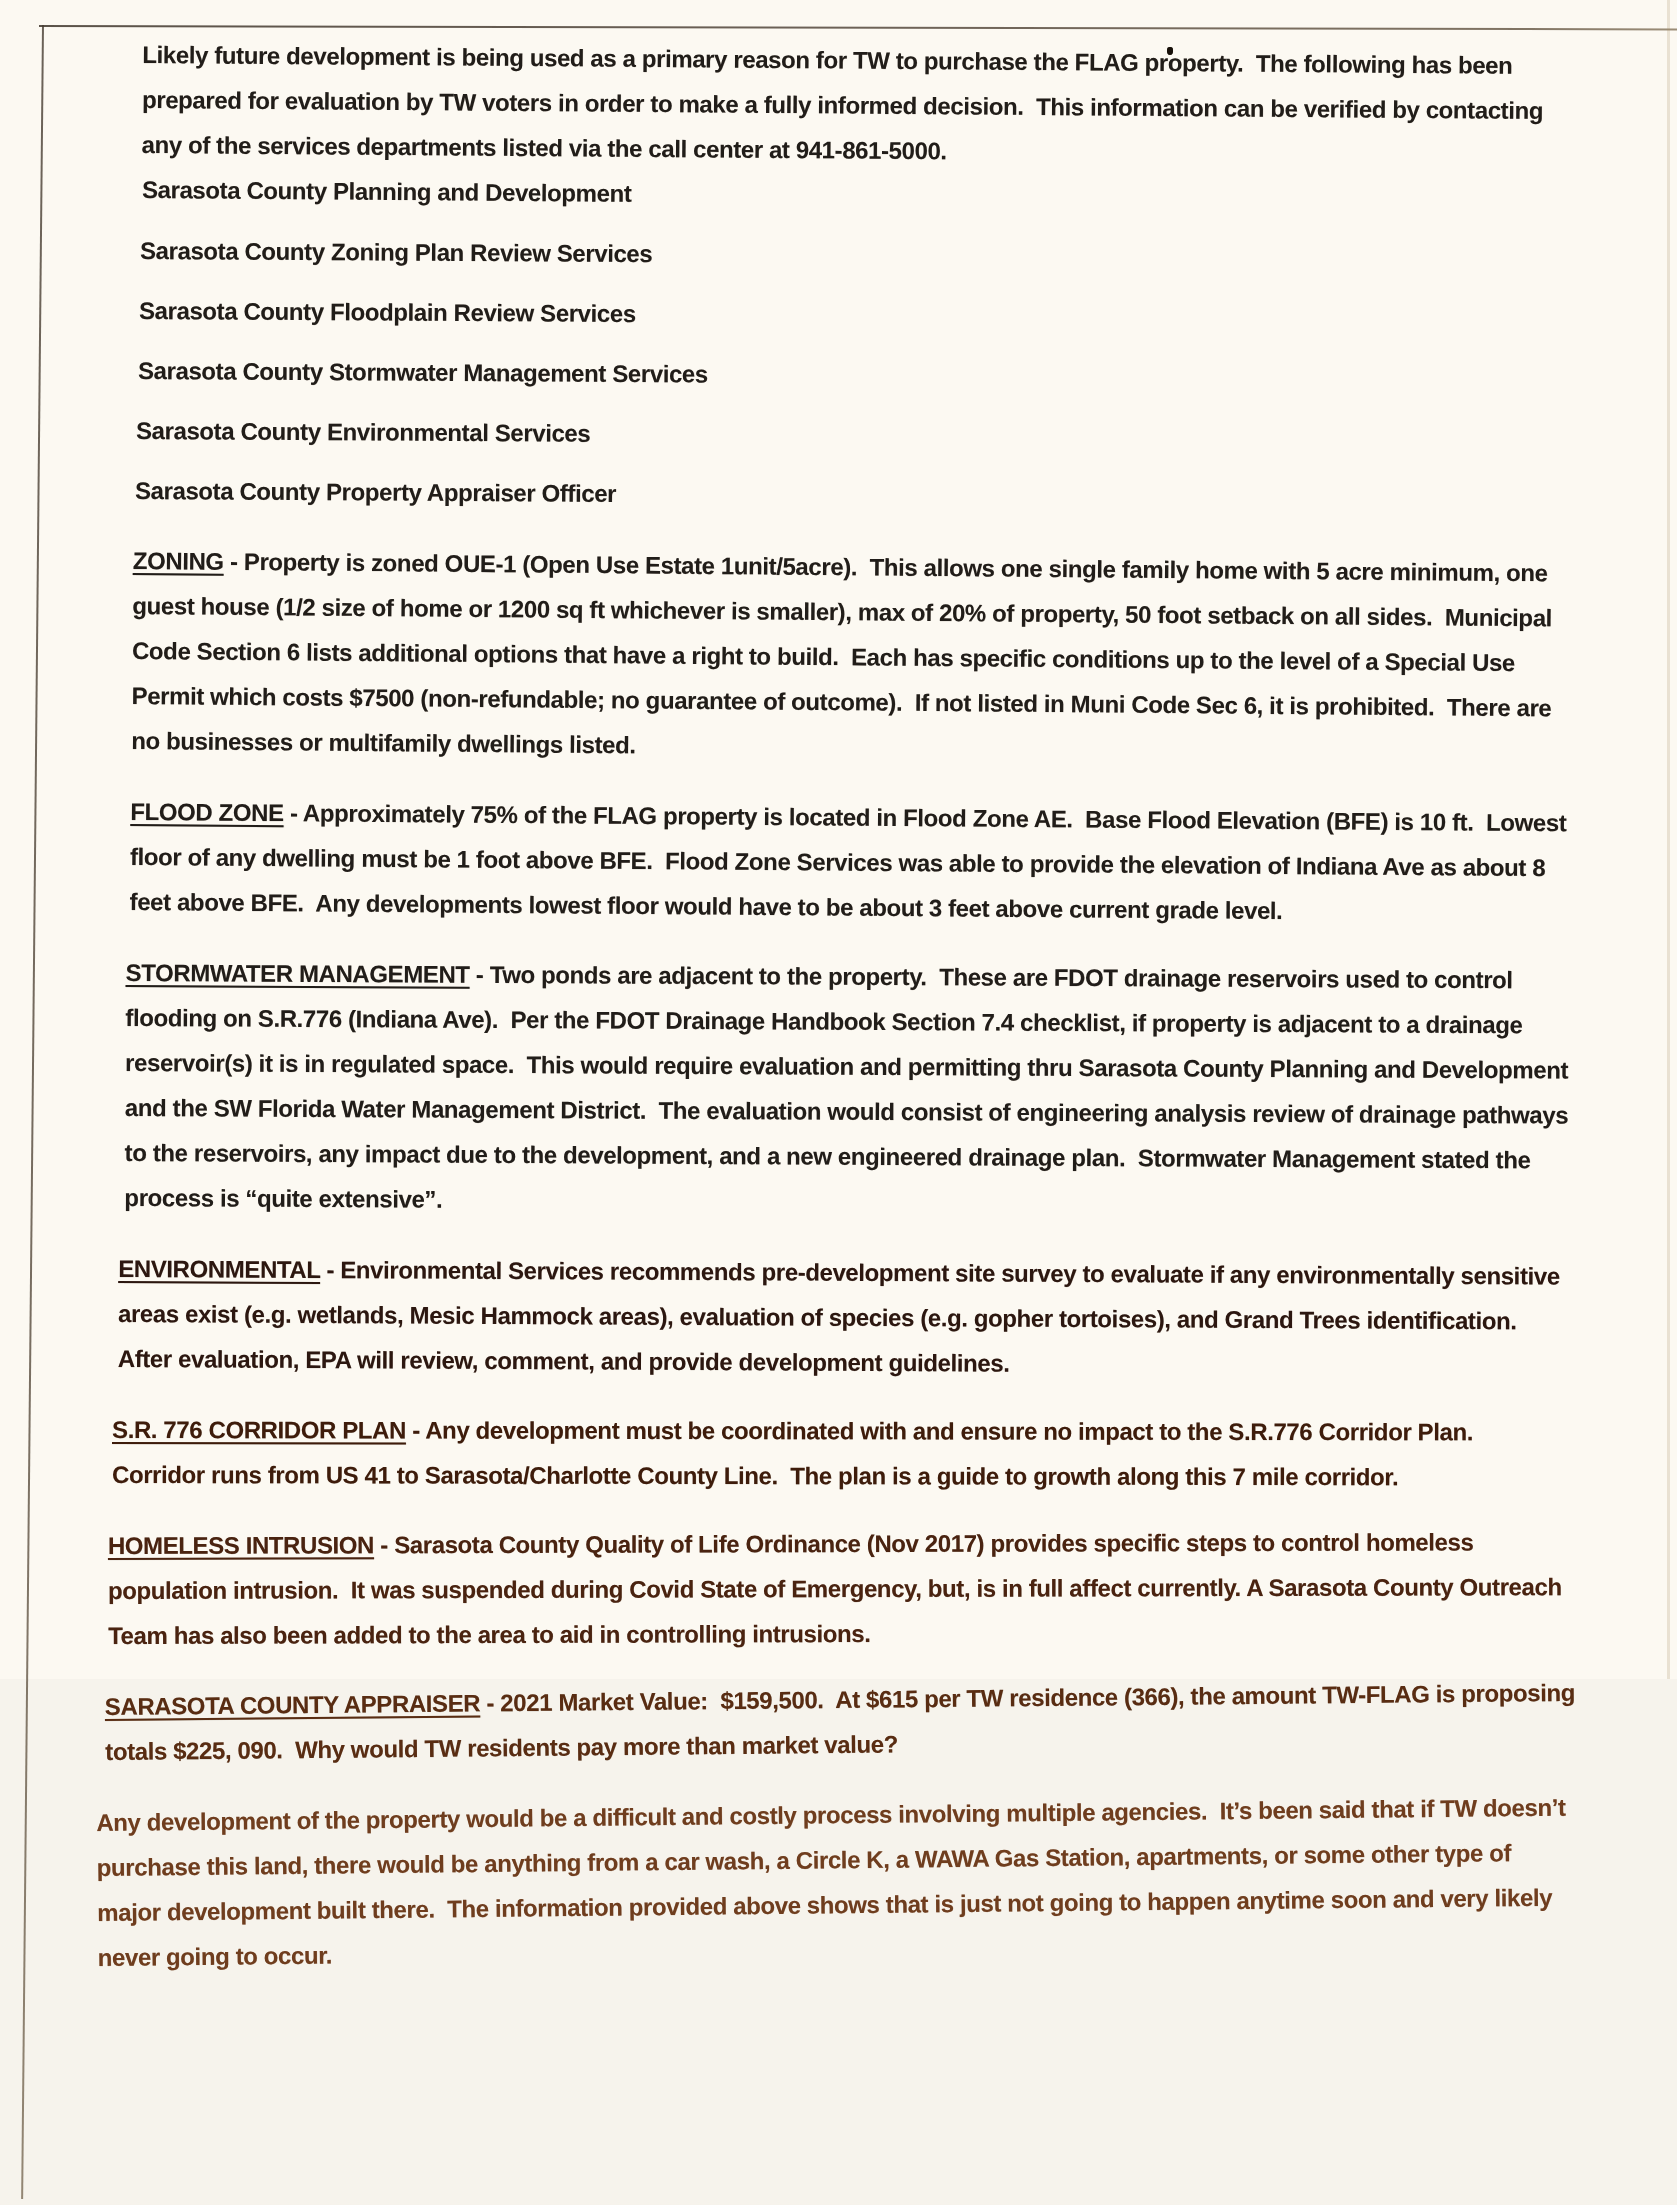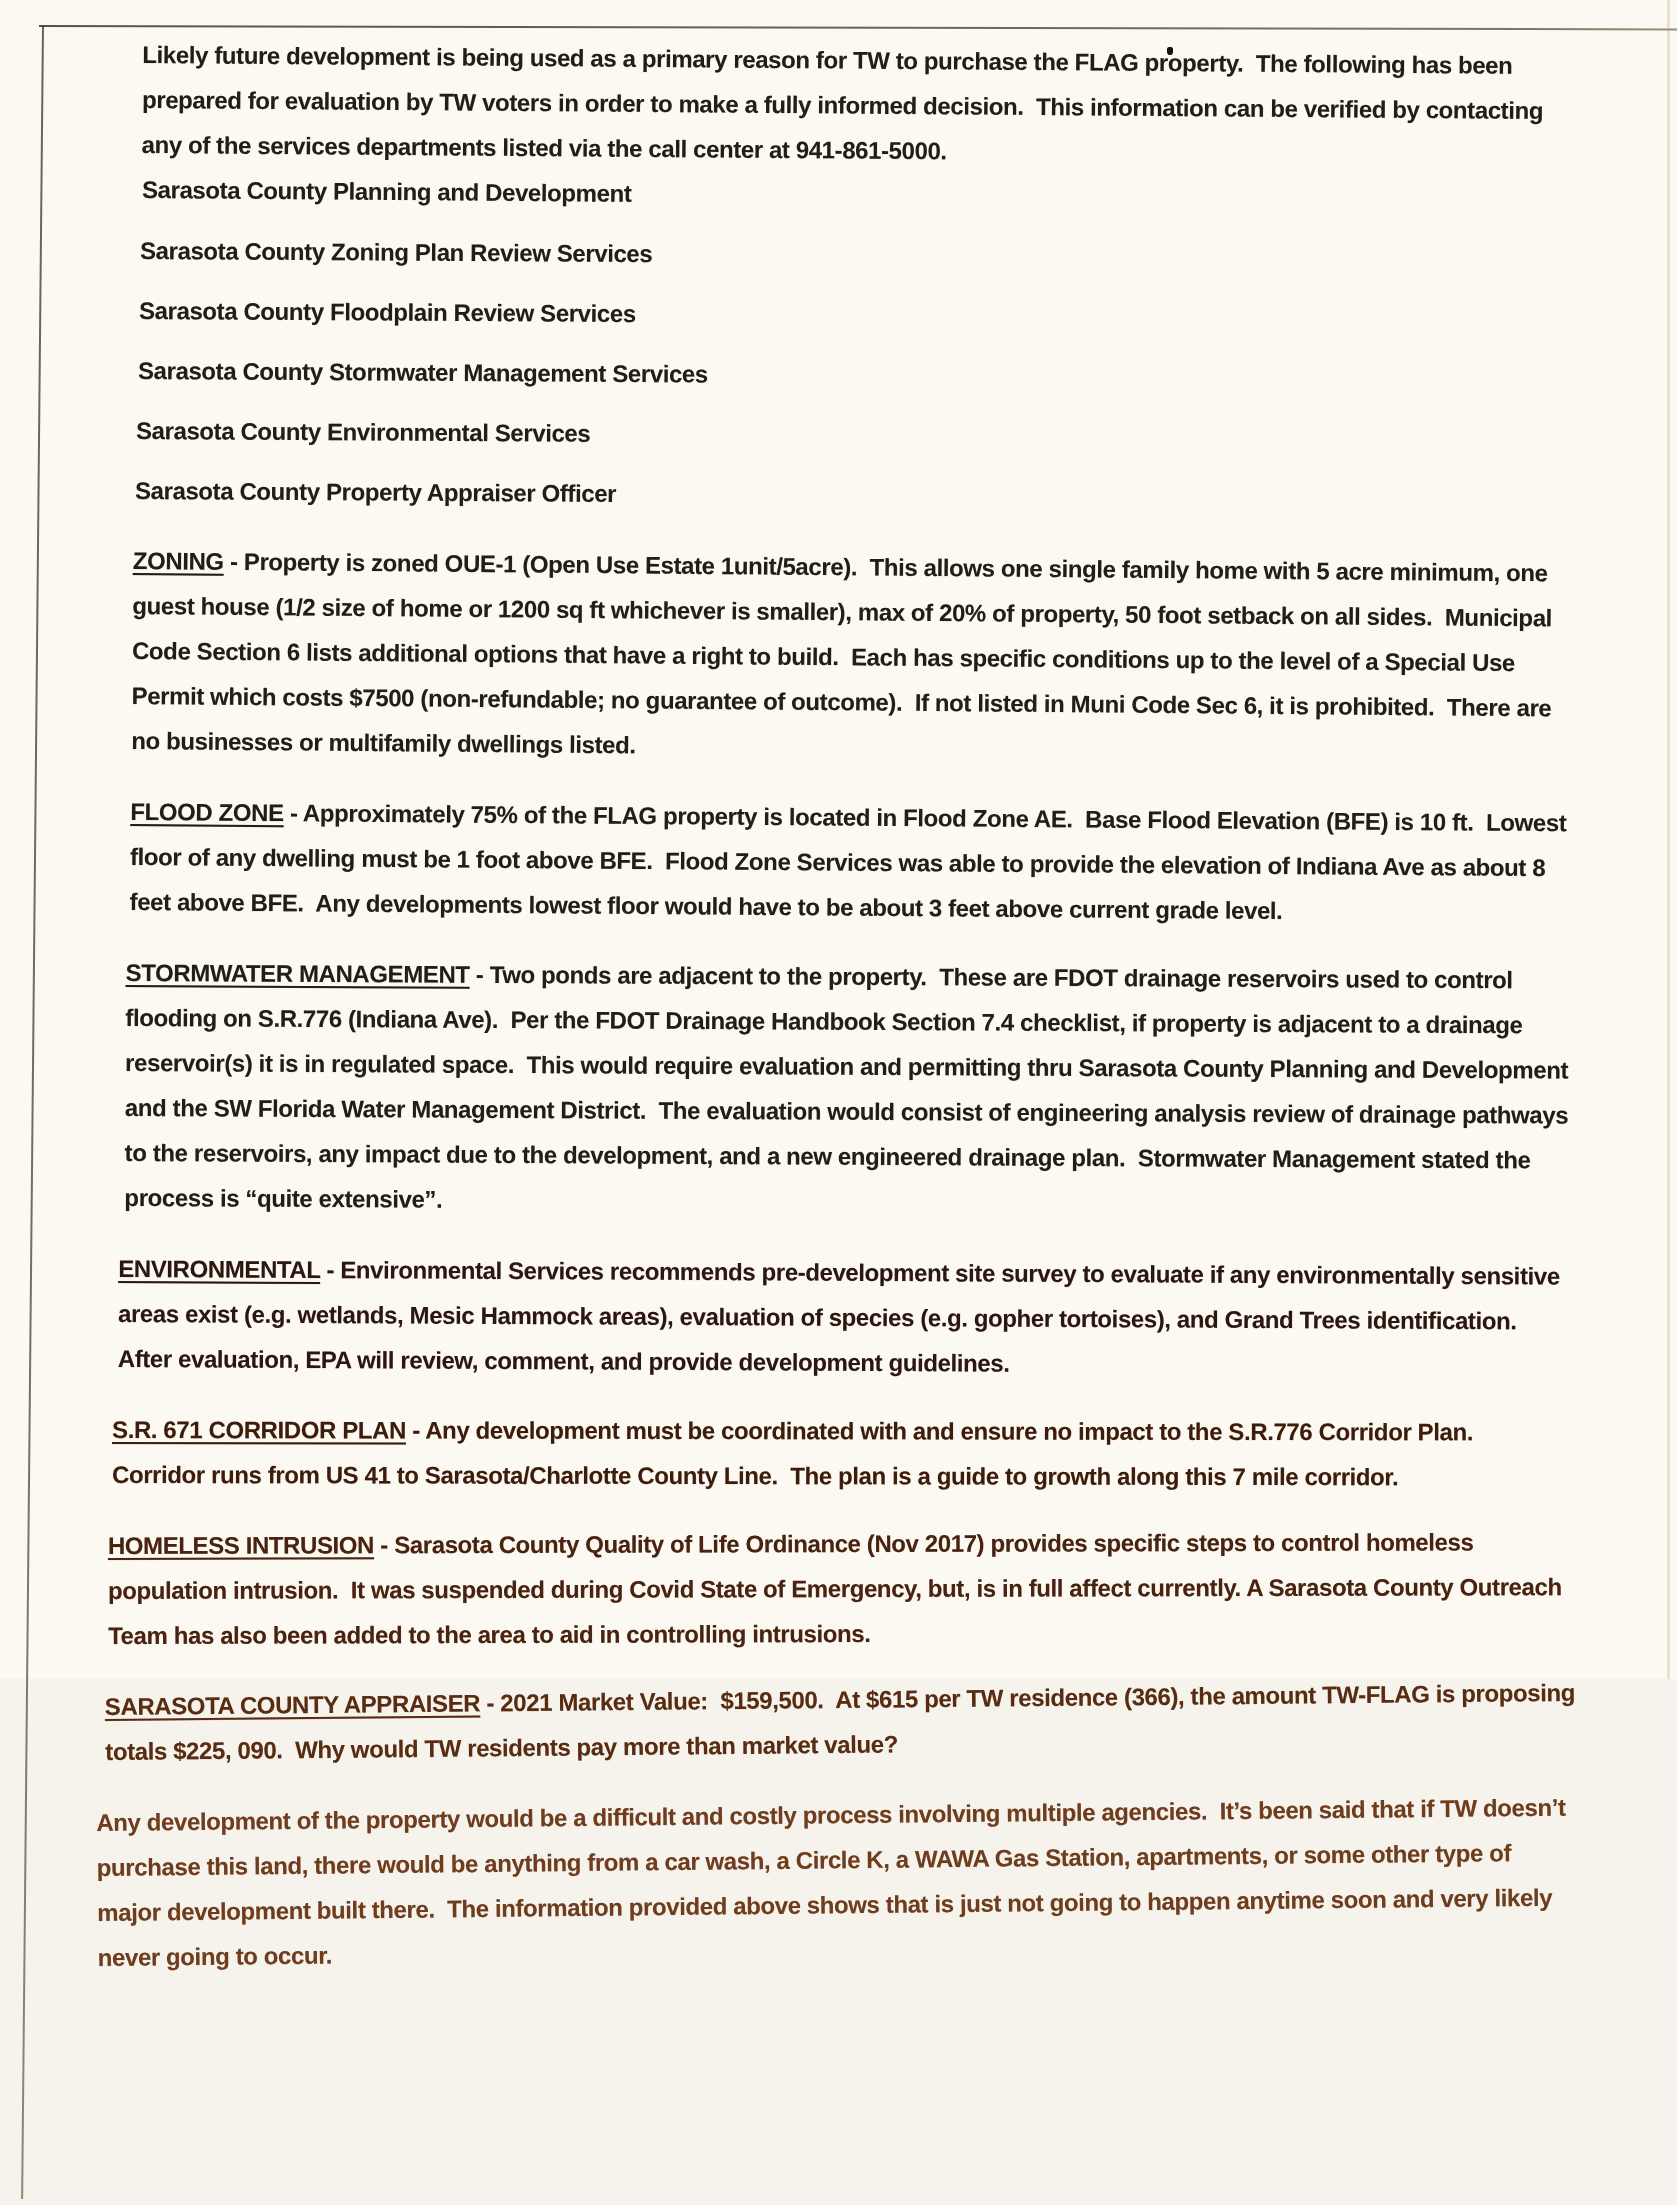--- a/index.html
+++ b/index.html
@@ -121,21 +121,21 @@
     <p class="dept dept-last ink-black t-p035 ml-d5">Sarasota County Property Appraiser Officer</p>
 
     <p class="section-para ink-black t-p05 ml-zon"><span class="hd">ZONING</span><span> - Property is zoned OUE-1 (Open Use Estate 1unit/5acre).  This allows one single family home with 5 acre minimum, one guest house (1/2 size of home or 1200 sq ft whichever is smaller), max of 20% of property, 50 foot setback on all sides.  Municipal Code Section 6 lists additional options that have a right to build.  Each has specific conditions up to the level of a Special Use Permit which costs $7500 (non-refundable; no guarantee of outcome).  If not listed in Muni Code Sec 6, it is prohibited.  There are no businesses or multifamily dwellings listed.</span></p>
 
     <p class="section-para ink-black t-p045 ml-flo"><span class="hd">FLOOD ZONE</span><span> - Approximately 75% of the FLAG property is located in Flood Zone AE.  Base Flood Elevation (BFE) is 10 ft.  Lowest floor of any dwelling must be 1 foot above BFE.  Flood Zone Services was able to provide the elevation of Indiana Ave as about 8 feet above BFE.  Any developments lowest floor would have to be about 3 feet above current grade level.</span></p>
 
     <p class="section-para ink-black t-p03 ml-sto"><span class="hd">STORMWATER MANAGEMENT</span><span> - Two ponds are adjacent to the property.  These are FDOT drainage reservoirs used to control flooding on S.R.776 (Indiana Ave).  Per the FDOT Drainage Handbook Section 7.4 checklist, if property is adjacent to a drainage reservoir(s) it is in regulated space.  This would require evaluation and permitting thru Sarasota County Planning and Development and the SW Florida Water Management District.  The evaluation would consist of engineering analysis review of drainage pathways to the reservoirs, any impact due to the development, and a new engineered drainage plan.  Stormwater Management stated the process is “quite extensive”.</span></p>
 
     <p class="section-para ink-dark t-p03 ml-env"><span class="hd">ENVIRONMENTAL</span><span> - Environmental Services recommends pre-development site survey to evaluate if any environmentally sensitive areas exist (e.g. wetlands, Mesic Hammock areas), evaluation of species (e.g. gopher tortoises), and Grand Trees identification.  After evaluation, EPA will review, comment, and provide development guidelines.</span></p>
 
-    <p class="section-para ink-brown1 t-p01 ml-sr"><span class="hd">S.R. 671 CORRIDOR PLAN</span><span> - Any development must be coordinated with and ensure no impact to the S.R.776 Corridor Plan.  Corridor runs from US 41 to Sarasota/Charlotte County Line.  The plan is a guide to growth along this 7 mile corridor.</span></p>
+    <p class="section-para ink-brown1 t-p01 ml-sr"><span class="hd">S.R. 776 CORRIDOR PLAN</span><span> - Any development must be coordinated with and ensure no impact to the S.R.776 Corridor Plan.  Corridor runs from US 41 to Sarasota/Charlotte County Line.  The plan is a guide to growth along this 7 mile corridor.</span></p>
 
     <p class="section-para ink-brown2 t-m015 ml-hom"><span class="hd">HOMELESS INTRUSION</span><span> - Sarasota County Quality of Life Ordinance (Nov 2017) provides specific steps to control homeless population intrusion.  It was suspended during Covid State of Emergency, but, is in full affect currently. A Sarasota County Outreach Team has also been added to the area to aid in controlling intrusions.</span></p>
 
     <p class="section-para ink-brown3 t-m055 ml-app"><span class="hd">SARASOTA COUNTY APPRAISER</span><span> - 2021 Market Value:  $159,500.  At $615 per TW residence (366), the amount TW-FLAG is proposing totals $225, 090.  Why would TW residents pay more than market value?</span></p>
 
     <p class="ink-fade t-m06 ml-clo">Any development of the property would be a difficult and costly process involving multiple agencies.  It’s been said that if TW doesn’t purchase this land, there would be anything from a car wash, a Circle K, a WAWA Gas Station, apartments, or some other type of major development built there.  The information provided above shows that is just not going to happen anytime soon and very likely never going to occur.</p>
 
   </div>
 </div>
 

